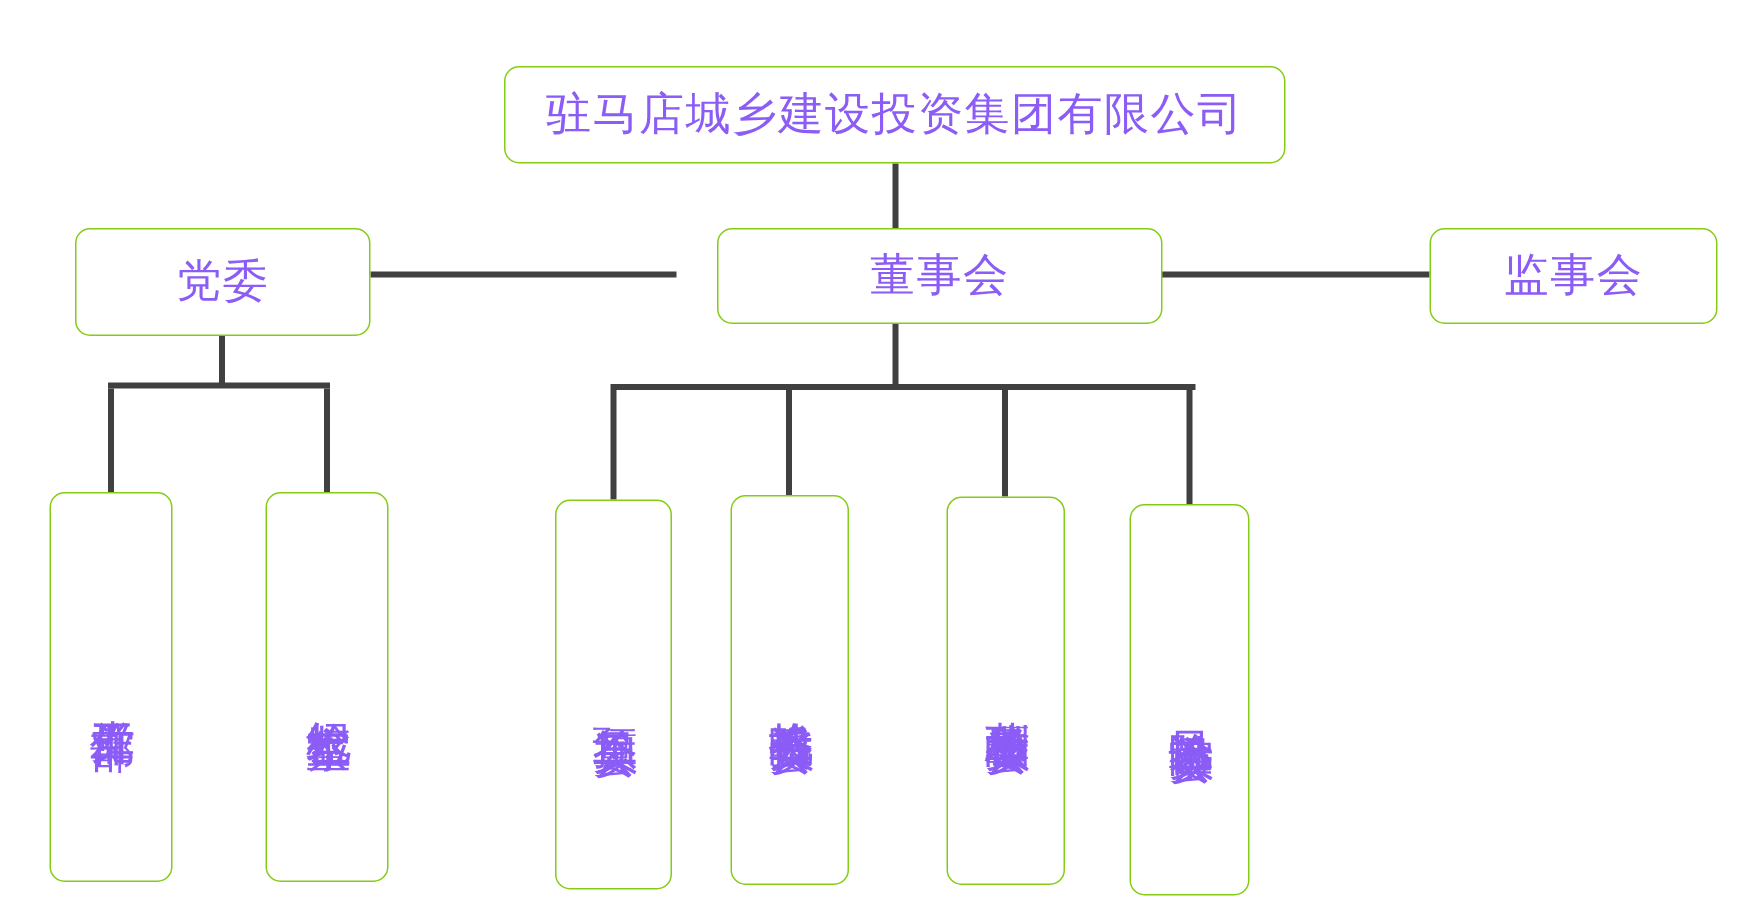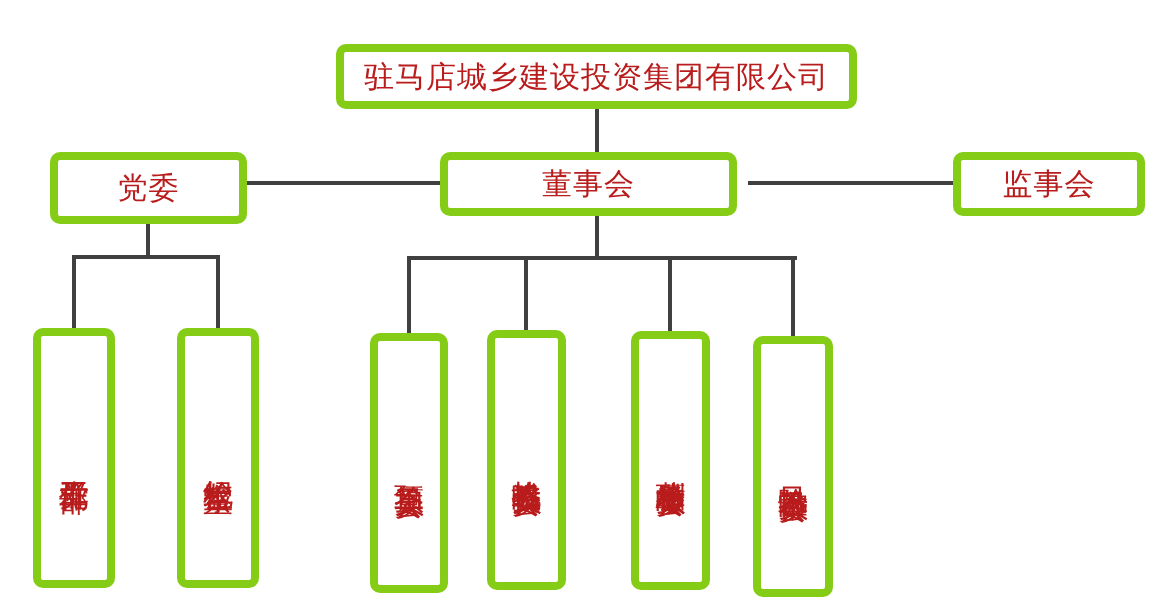--- a/index.html
+++ b/index.html
@@ -10,26 +10,26 @@
     position: relative;
     width: 1171px;
     height: 616px;
     background: #ffffff;
     overflow: hidden;
   }
 
   .node {
     position: absolute;
     background: #ffffff;
-    border: 8px solid #84cc16;
+    border: 1px solid #84cc16;
     border-radius: 10px;
     display: flex;
     align-items: center;
     justify-content: center;
-    color: #b91c1c;
+    color: #8b5cf6;
   }
 
   .node.h span {
     font-size: 30px;
     letter-spacing: 1px;
     white-space: nowrap;
     line-height: 1;
   }
 
   .node.v span {
@@ -42,21 +42,21 @@
   }
 
   .line {
     position: absolute;
     background: #404040;
   }
 
   
   #n-company      { left: 336px; top: 44px;  width: 521px; height: 65px; }
   #n-party        { left: 50px;  top: 152px; width: 197px; height: 72px; }
-  #n-board        { left: 440px; top: 152px; width: 297px; height: 64px; }
+  #n-board        { left: 478px; top: 152px; width: 297px; height: 64px; }
   #n-supervisory  { left: 953px; top: 152px; width: 192px; height: 64px; }
   #n-partymass    { left: 33px;  top: 328px; width: 82px;  height: 260px; }
   #n-discipline   { left: 177px; top: 328px; width: 82px;  height: 260px; }
   #n-budget       { left: 370px; top: 333px; width: 78px;  height: 260px; }
   #n-strategic    { left: 487px; top: 330px; width: 79px;  height: 260px; }
   #n-compensation { left: 631px; top: 331px; width: 79px;  height: 259px; }
   #n-risk         { left: 753px; top: 336px; width: 80px;  height: 261px; }
 
   
   #l-company-board   { left: 595px; top: 109px; width: 4px;   height: 43px; }

